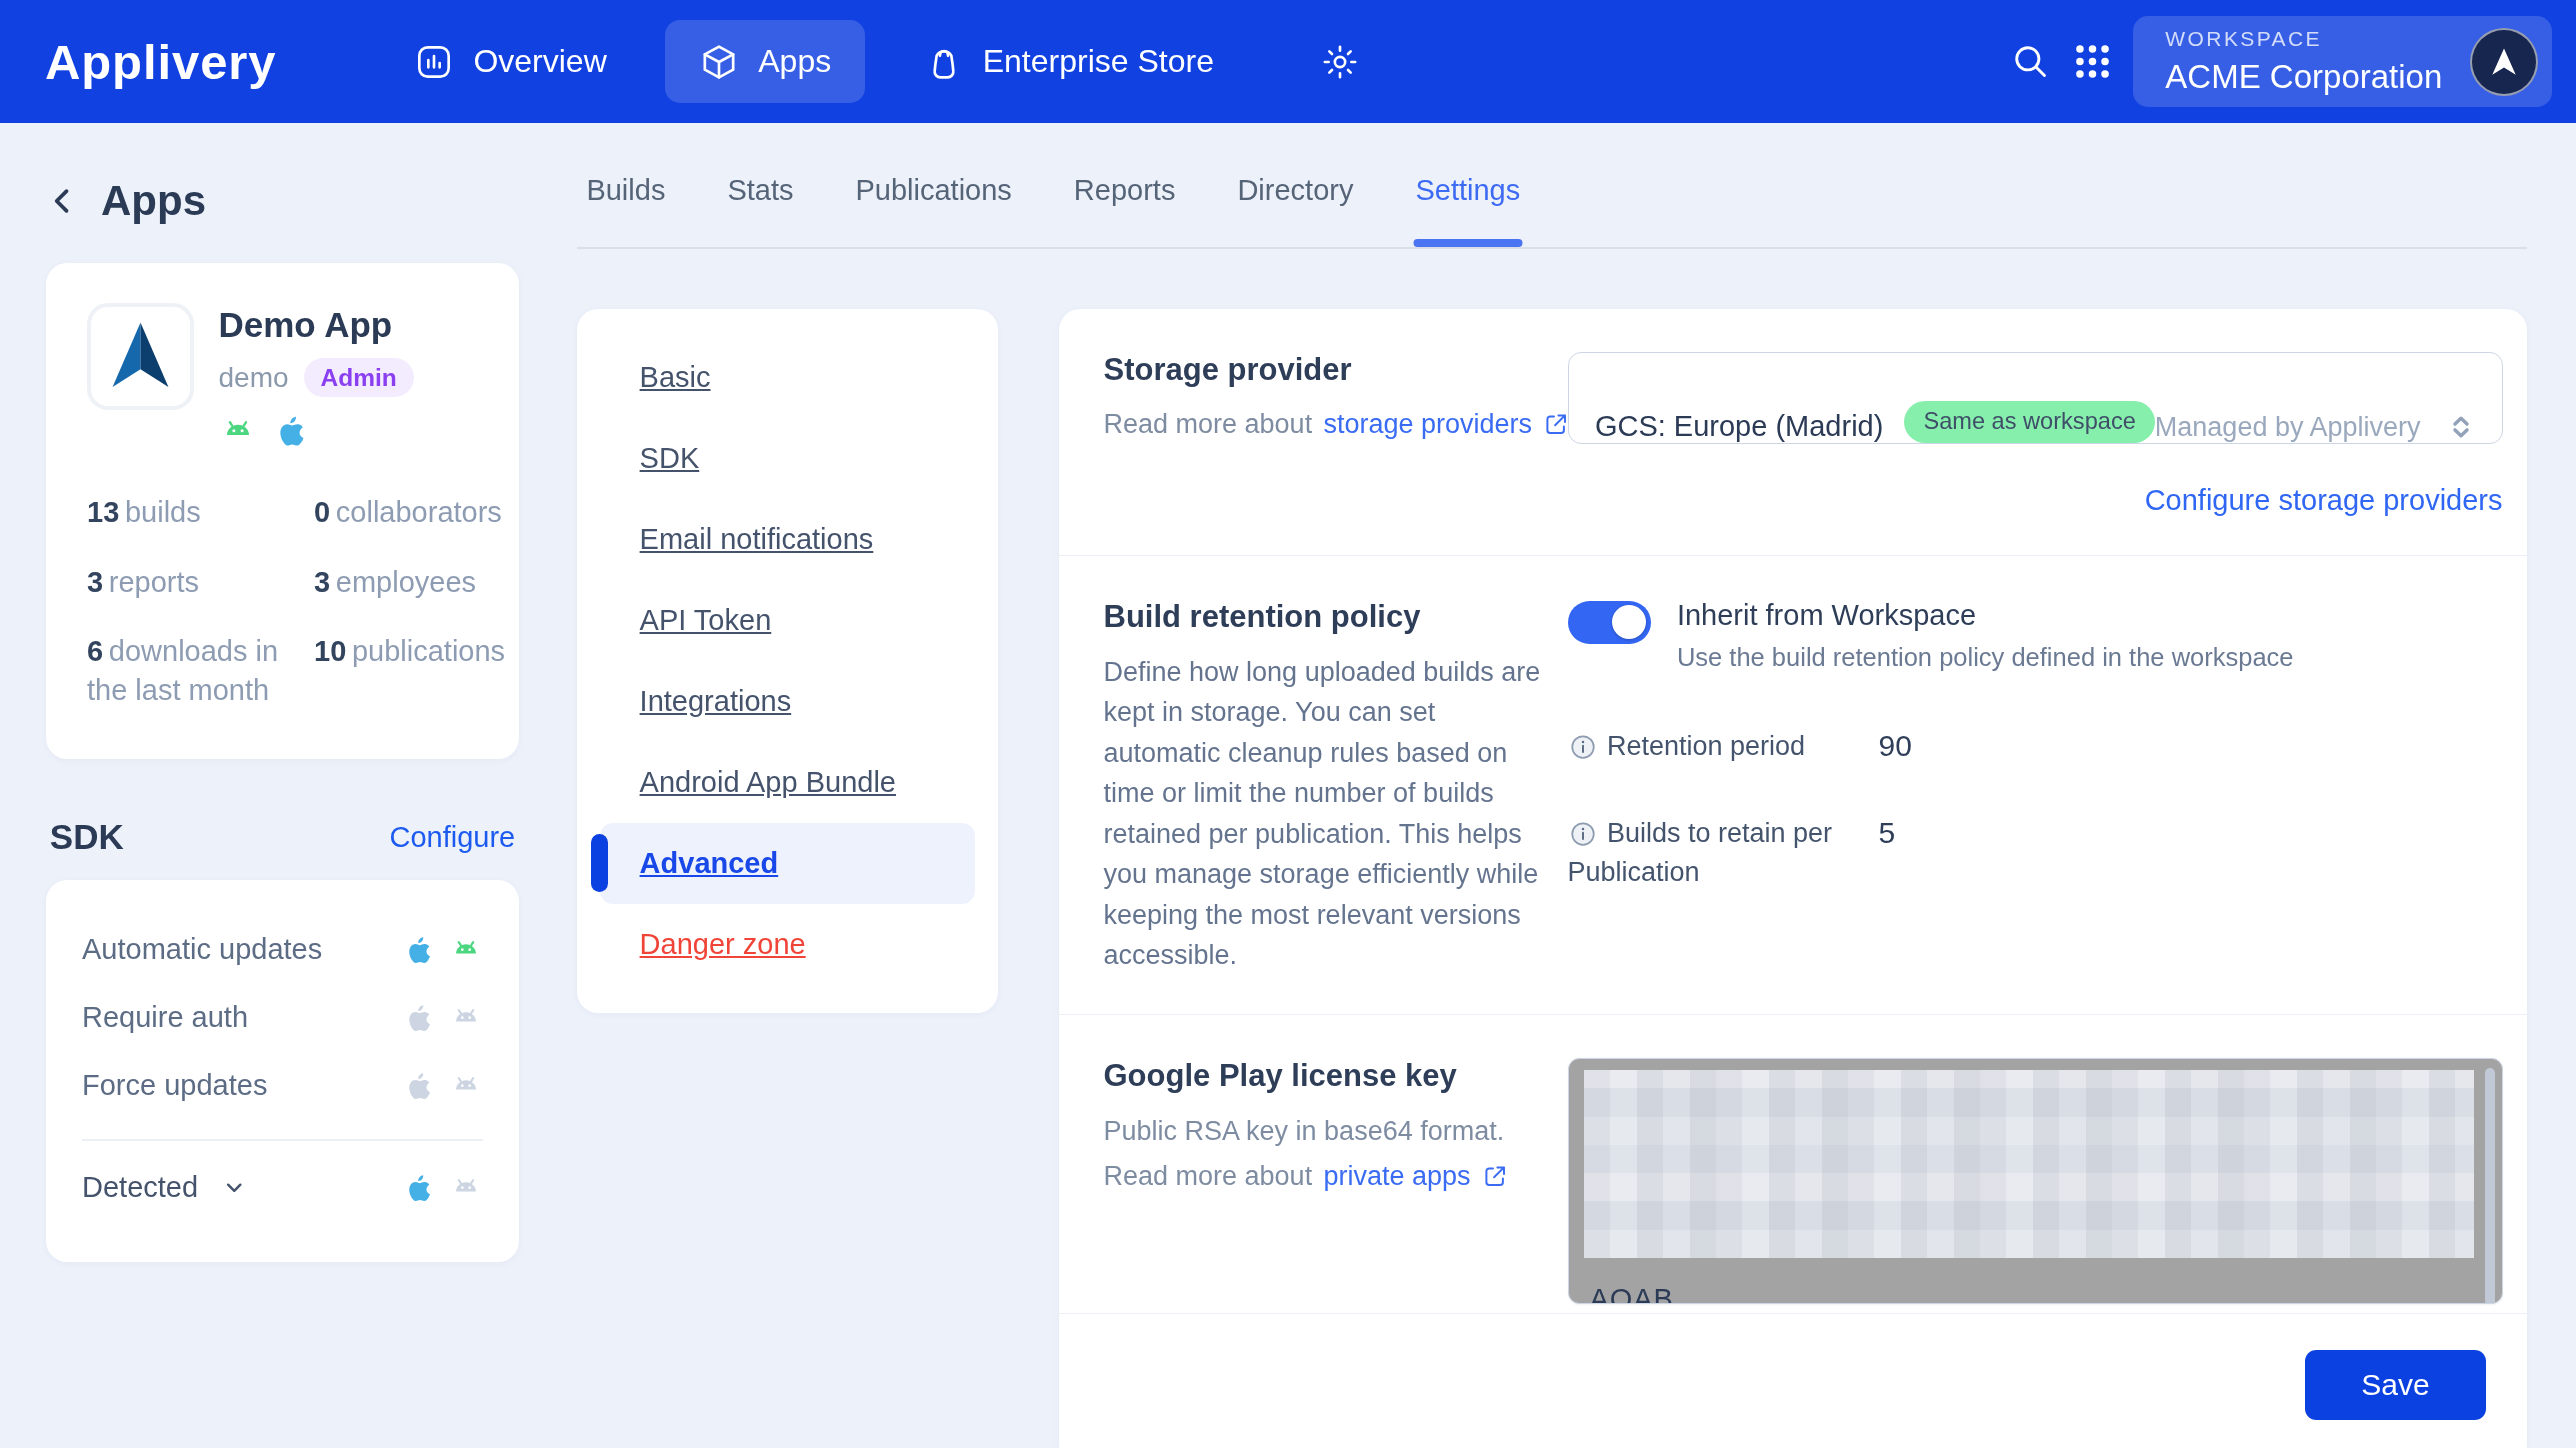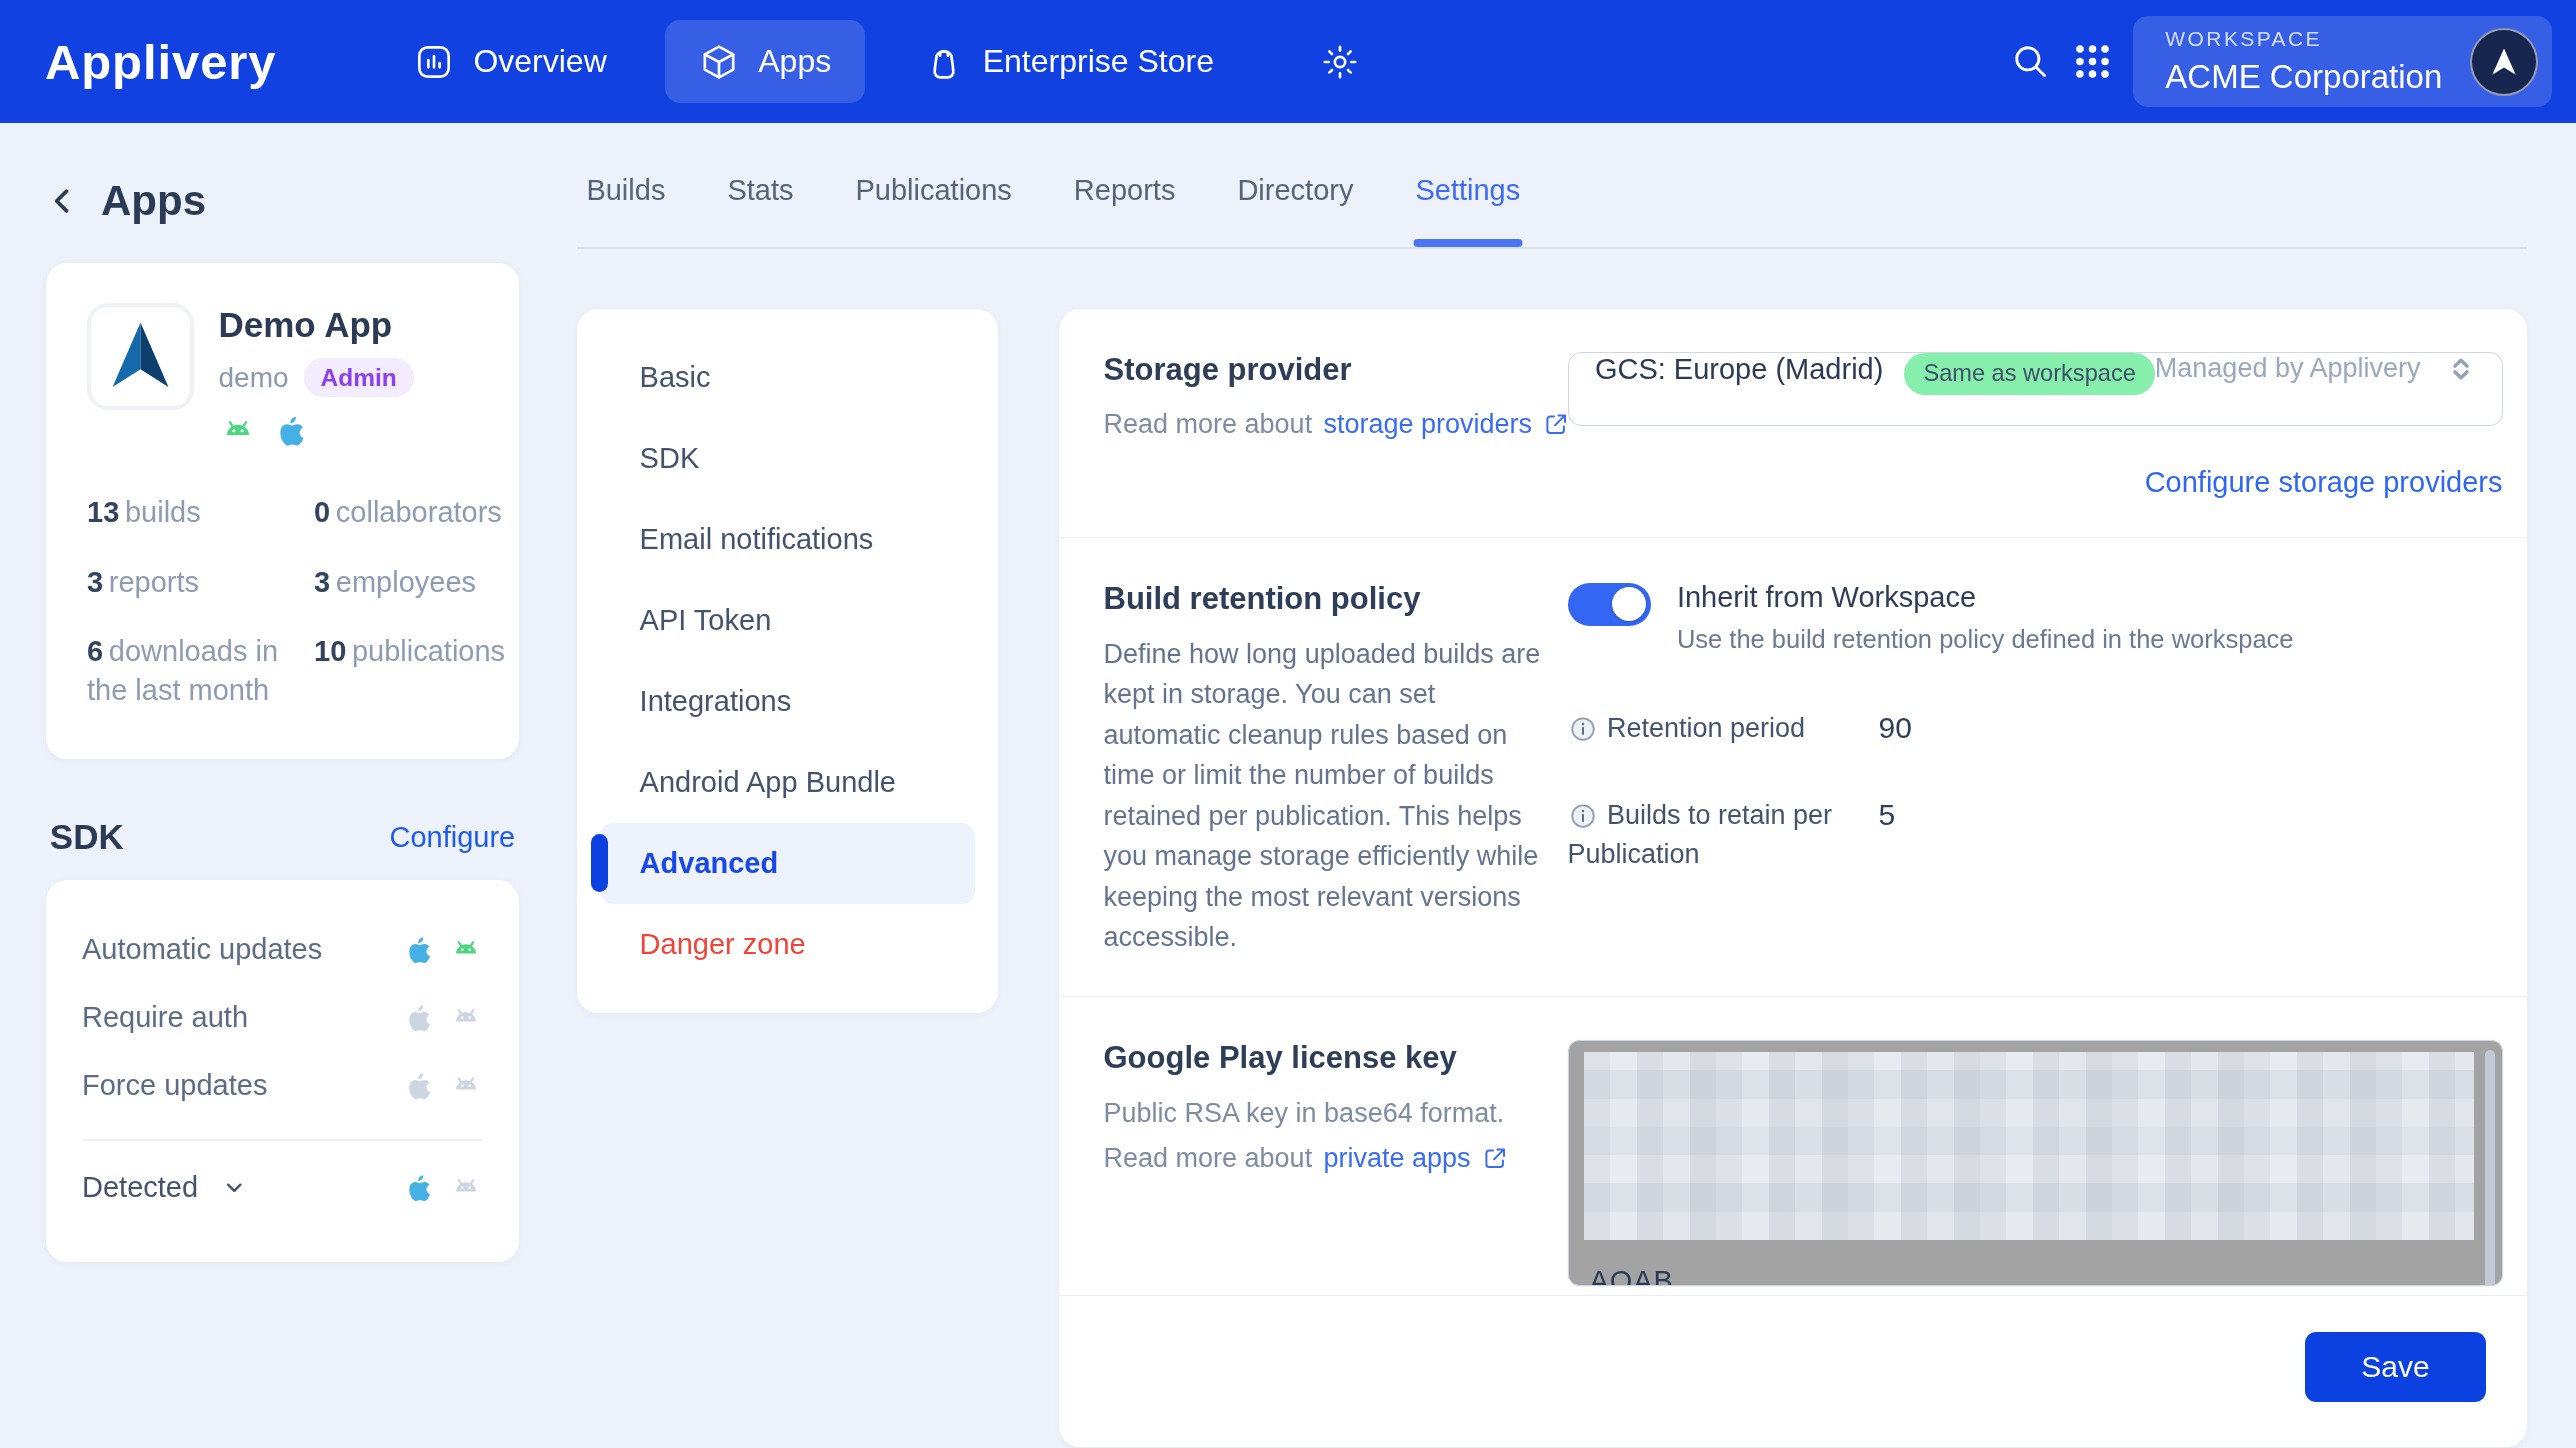--- a/index.html
+++ b/index.html
@@ -108,42 +108,42 @@
     bottom:0;width:109px;height:8.5px;border-radius:5.7px;background:#4a74f2;
   }
   .tabs-line{height:1.9px;background:#d9dee9;width:100%;}
   .content{display:flex;gap:61px;margin-top:60px;align-items:flex-start;}
 
   
   .menu-card{width:472px;min-height:700px;padding:28px 0;}
   .menu-item{
     height:81px;display:flex;align-items:center;
     margin:0 22.6px;padding:0 40px;font-size:29px;color:#44536b;
-    border-radius:13.2px;cursor:pointer;position:relative;
+    border-radius:13.2px;cursor:pointer;position:relative;text-decoration:underline;
   }
   .menu-item.active{background:#edf2fd;color:#1848e8;font-weight:700;}
   .menu-item.active .active-bar{
     position:absolute;left:-8.5px;top:50%;transform:translateY(-50%);
     width:17px;height:58px;border-radius:9.4px;background:var(--accent);
   }
   .menu-item.danger{color:var(--danger);}
 
   
   .panel{flex:1;min-height:1056px;padding:0;display:flex;flex-direction:column;}
   .section{display:flex;padding:43px 24.5px 38px 45px;border-bottom:1.9px solid var(--divider);}
   .section:last-of-type{border-bottom:none;}
   .section-left{width:464px;flex:0 0 auto;padding-right:21px;}
   .section-right{flex:1;min-width:0;}
   .sec-title{font-size:31px;font-weight:700;color:#2f3e58;}
   .readmore{display:flex;align-items:center;gap:11.3px;margin-top:21px;font-size:27px;color:var(--gray);white-space:nowrap;}
   .readmore .link{color:#3a6cf3;cursor:pointer;}
   .sec-storage{min-height:212px;}
   .selectbox{
-    height:74px;border:1.9px solid #ccd6e4;border-radius:13.2px;background:#fff;
-    display:flex;align-items:flex-start;padding:0 24.5px 0 26.4px;cursor:pointer;
+    height:92px;border:1.9px solid #ccd6e4;border-radius:13.2px;background:#fff;
+    display:flex;align-items:flex-end;padding:0 24.5px 0 26.4px;cursor:pointer;
   }
   .select-value{font-size:29px;color:var(--ink);white-space:nowrap;}
   .badge-gray{
     margin-left:21px;background:#86efac;color:#3f4f68;font-size:23.6px;
     padding:7.5px 19px;border-radius:942px;white-space:nowrap;
   }
   .select-note{margin-left:auto;font-size:27px;color:var(--gray-light);white-space:nowrap;}
   .select-arrows{margin-left:24.5px;}
   .config-link{margin-top:40px;text-align:right;font-size:29px;color:var(--link);cursor:pointer;}
 

